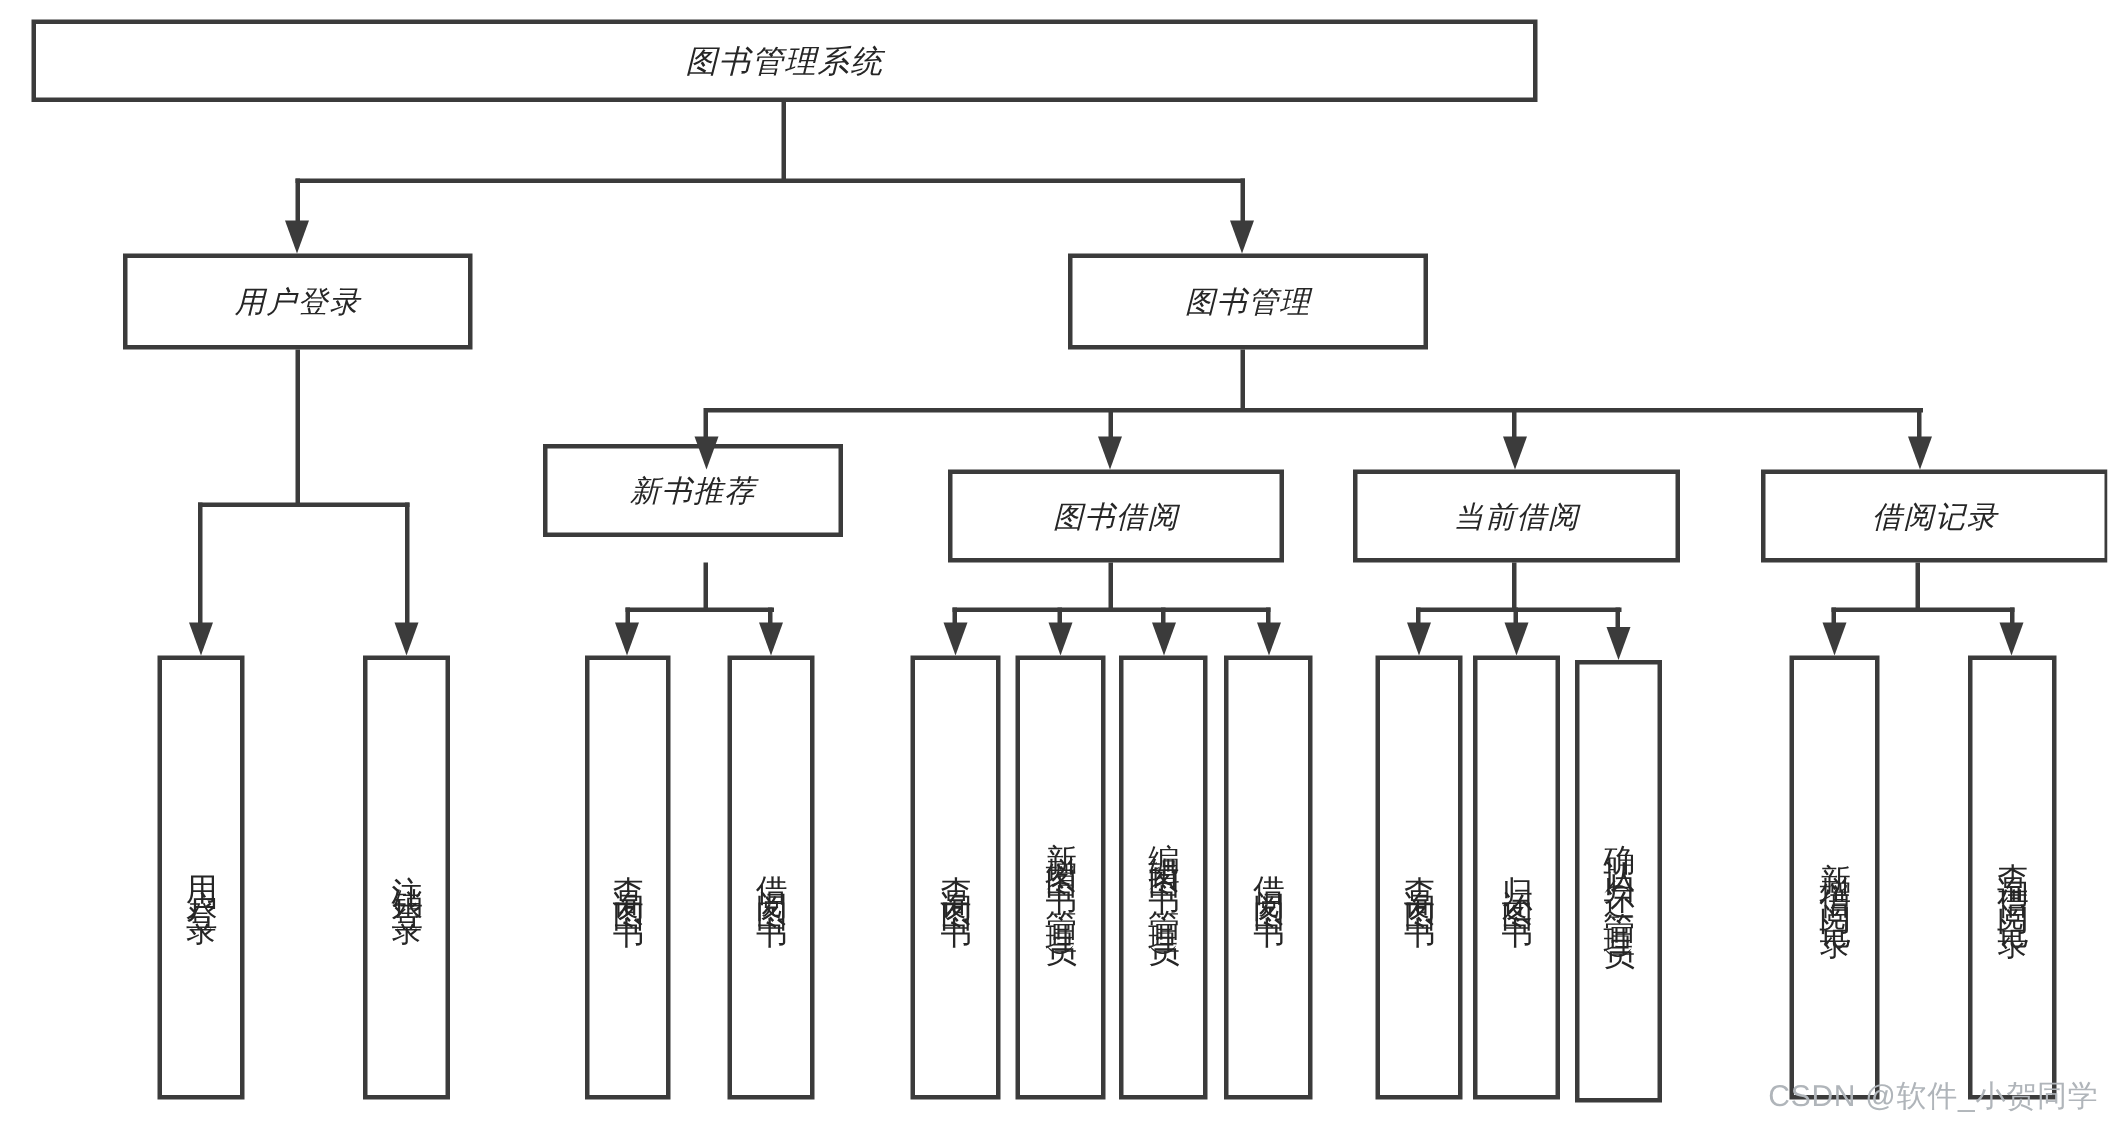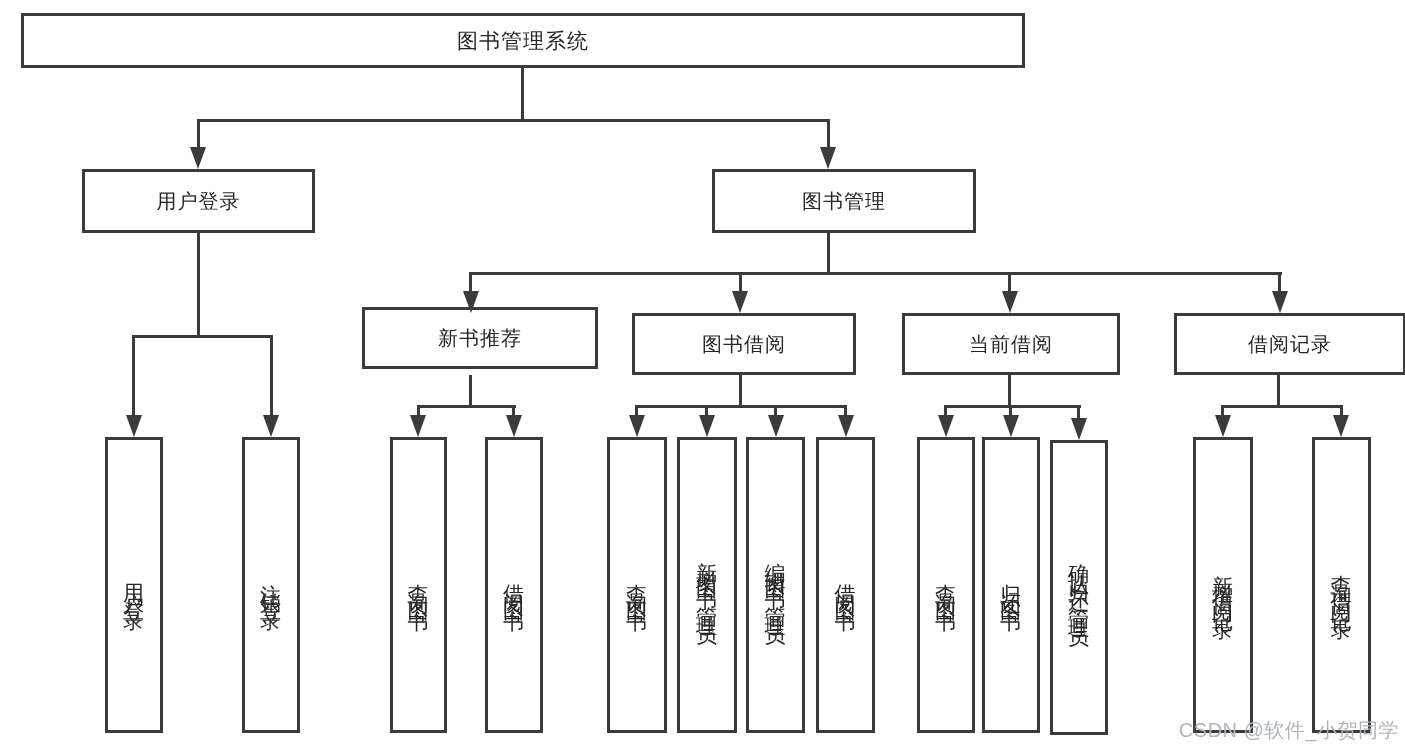--- a/index.html
+++ b/index.html
@@ -9,20 +9,21 @@
     font-family:"Liberation Sans","DejaVu Sans",sans-serif;
   }
   .box {
     position:absolute; box-sizing:border-box;
     border:3px solid var(--line,#3b3b3b); background:#fff;
     display:flex; align-items:center; justify-content:center;
   }
   .hlabel {
     font-size:20px; color:var(--text,#262626); letter-spacing:1px;
     white-space:nowrap;
+    font-style:italic;
   }
   .root-box .hlabel { font-size:21px; }
   .vlabel {
     writing-mode:vertical-rl; text-orientation:mixed;
     font-size:21px; letter-spacing:9px; line-height:1;
     color:var(--text,#262626);
   }
   .hline { position:absolute; height:3px; background:var(--line,#3b3b3b); }
   .vline { position:absolute; width:3px;  background:var(--line,#3b3b3b); }
   .arrow {
@@ -42,25 +43,25 @@
 
 <div class="stage" style="--line: #3b3b3b; --text: #262626; --watermark: #b0b5ba; --bg: #ffffff;">
 
   <div class="box root-box" style="left:21px;top:13px;width:1004px;height:55px">
     <span class="hlabel">图书管理系统</span>
   </div>
 
   <div class="box" style="left:82px;top:169px;width:233px;height:64px">
     <span class="hlabel">用户登录</span>
   </div>
-  <div class="box" style="left:712px;top:169px;width:264px;height:64px">
+  <div class="box" style="left:712px;top:169px;width:240px;height:64px">
     <span class="hlabel">图书管理</span>
   </div>
 
-  <div class="box" style="left:362px;top:307px;width:236px;height:62px">
+  <div class="box" style="left:362px;top:296px;width:200px;height:62px">
     <span class="hlabel">新书推荐</span>
   </div>
   <div class="box" style="left:632px;top:313px;width:224px;height:62px">
     <span class="hlabel">图书借阅</span>
   </div>
   <div class="box" style="left:902px;top:313px;width:218px;height:62px">
     <span class="hlabel">当前借阅</span>
   </div>
   <div class="box" style="left:1174px;top:313px;width:232px;height:62px">
     <span class="hlabel">借阅记录</span>

